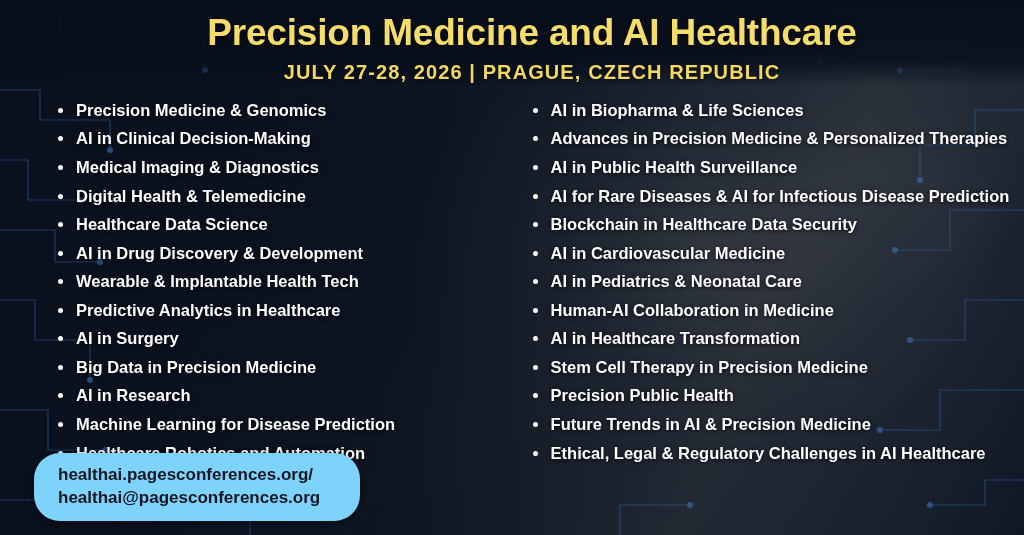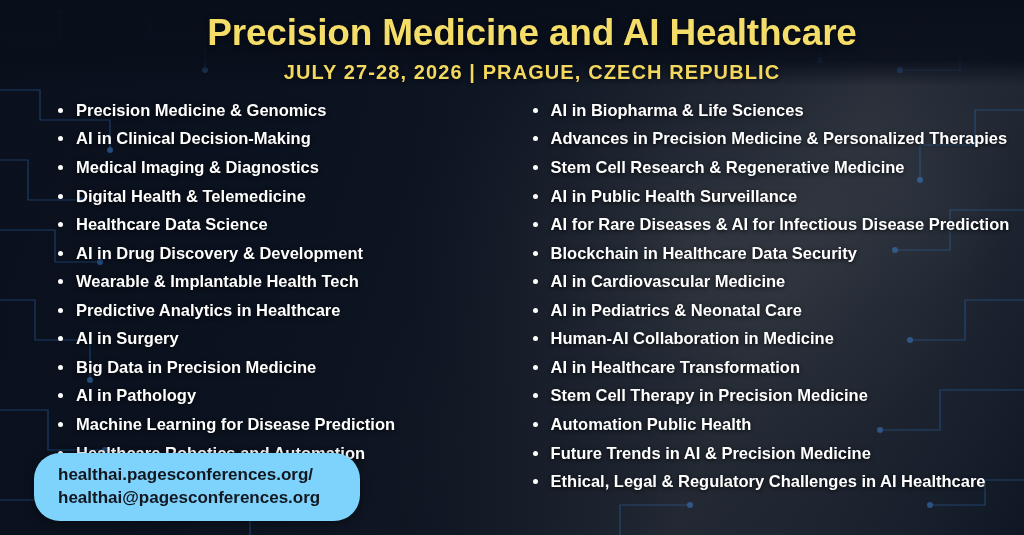--- a/index.html
+++ b/index.html
@@ -186,41 +186,40 @@
           <li>Precision Medicine &amp; Genomics</li>
           <li>AI in Clinical Decision-Making</li>
           <li>Medical Imaging &amp; Diagnostics</li>
           <li>Digital Health &amp; Telemedicine</li>
           <li>Healthcare Data Science</li>
           <li>AI in Drug Discovery &amp; Development</li>
           <li>Wearable &amp; Implantable Health Tech</li>
           <li>Predictive Analytics in Healthcare</li>
           <li>AI in Surgery</li>
           <li>Big Data in Precision Medicine</li>
-          <li>AI in Pathology</li>
+          <li>AI in Research</li>
           <li>Machine Learning for Disease Prediction</li>
           <li>Healthcare Robotics and Automation</li>
           <li>AI in Mental Health Care</li>
         </ul>
       </div>
 
       <div class="col right">
         <ul class="topics">
           <li>AI in Biopharma &amp; Life Sciences</li>
           <li>Advances in Precision Medicine &amp; Personalized Therapies</li>
-          <li>Stem Cell Research &amp; Regenerative Medicine</li>
           <li>AI in Public Health Surveillance</li>
           <li>AI for Rare Diseases &amp; AI for Infectious Disease Prediction</li>
           <li>Blockchain in Healthcare Data Security</li>
           <li>AI in Cardiovascular Medicine</li>
           <li>AI in Pediatrics &amp; Neonatal Care</li>
           <li>Human-AI Collaboration in Medicine</li>
           <li>AI in Healthcare Transformation</li>
           <li>Stem Cell Therapy in Precision Medicine</li>
-          <li>Automation Public Health</li>
+          <li>Precision Public Health</li>
           <li>Future Trends in AI &amp; Precision Medicine</li>
           <li>Ethical, Legal &amp; Regulatory Challenges in AI Healthcare</li>
         </ul>
       </div>
 
     </div>
 
     <div class="contact-pill">
       <div>healthai.pagesconferences.org/</div>
       <div>healthai@pagesconferences.org</div>

